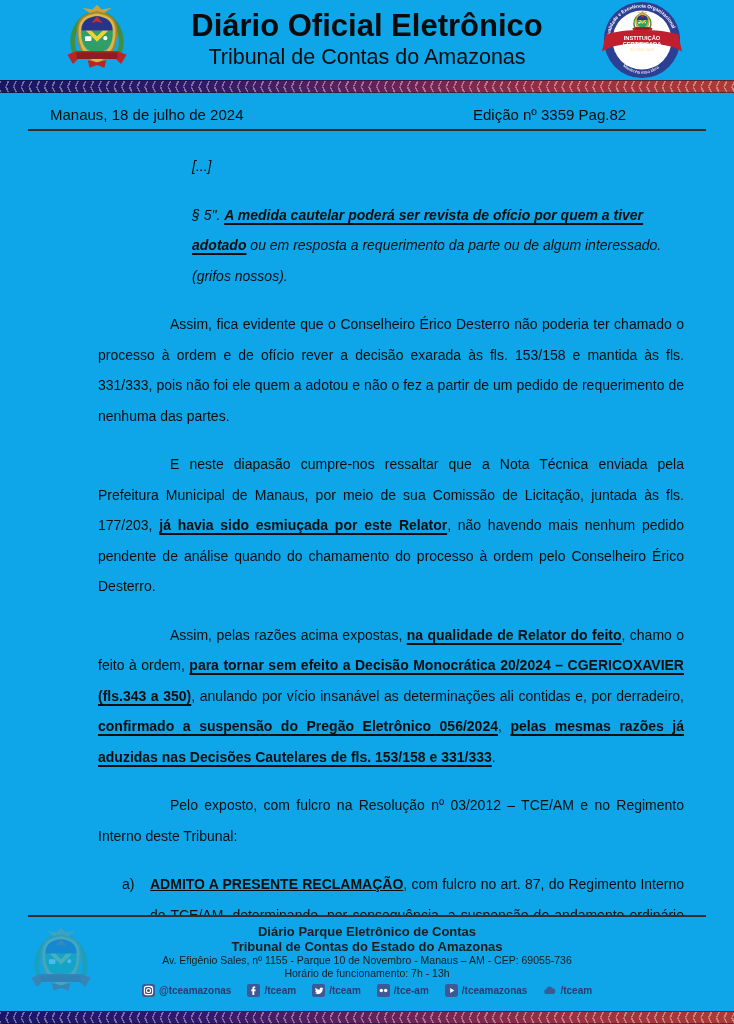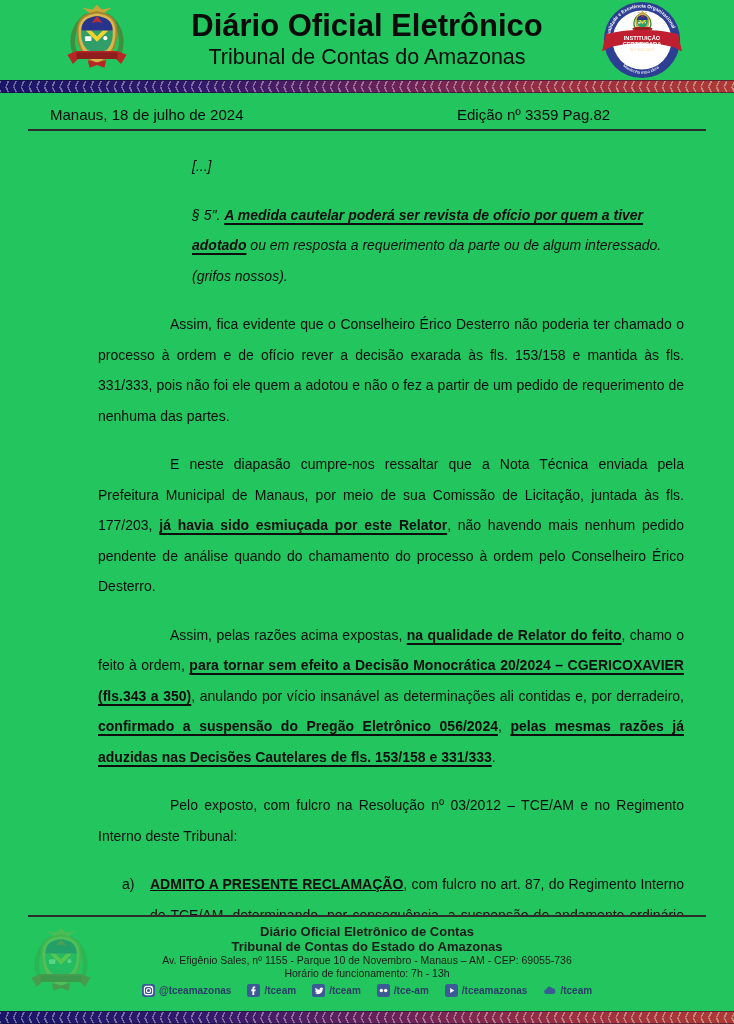--- a/index.html
+++ b/index.html
@@ -1,21 +1,21 @@
 <!DOCTYPE html>
 <html><head>
 <meta charset="utf-8">
 <style>
   * { margin:0; padding:0; box-sizing:border-box; }
   html,body { background:#fff; }
   body {
     width:734px; height:1024px; overflow:hidden; position:relative;
     font-family:"Liberation Sans","DejaVu Sans",sans-serif; color:#111;
   }
-  .page { width:734px; height:1024px; position:relative; background:#22c55e; }
+  .page { width:734px; height:1024px; position:relative; background:#0ea5e9; }
 
   
   .masthead { position:relative; height:80px; }
   .crest-lg { position:absolute; left:60px; top:3px; width:74px; height:74px; }
   .masthead-titles { text-align:center; padding-top:7px; }
   .masthead-title { font-size:31px; font-weight:bold; line-height:37px; letter-spacing:0; color:#0b0b0b; }
   .masthead-subtitle { font-size:21.5px; line-height:26px; color:#0b0b0b; }
   .seal { position:absolute; right:52px; top:0px; width:80px; height:80px; }
 
   
@@ -27,21 +27,21 @@
       repeating-linear-gradient(115deg, rgba(255,255,255,.38) 0 1.5px, transparent 1.5px 7px) top / 100% 50% no-repeat,
       repeating-linear-gradient(65deg, rgba(255,255,255,.38) 0 1.5px, transparent 1.5px 7px) bottom / 100% 50% no-repeat,
       linear-gradient(90deg,#181668 0%,#33196b 28%,#6d2257 55%,#9c3040 78%,#ad3a34 100%);
   }
   .strip-bottom { position:absolute; left:0; bottom:0; }
 
   
   .dateline { position:relative; height:36px; }
   .dateline span { position:absolute; top:13px; font-size:15px; color:#0b0b0b; }
   .date-left { left:50px; }
-  .edition-right { left:457px; }
+  .edition-right { left:473px; }
   .rule { border:none; border-top:2px solid #2d2d2d; margin:0 28px; }
 
   
   .doc-body {
     height:784px; overflow:hidden; padding:20px 50px 0 50px;
     font-size:14px; color:#0e0e0e;
   }
   .doc-body .para { line-height:30.5px; margin-bottom:18px; text-align:justify;margin-left:48px; }
   .para.indent { text-indent:72px; }
   .para.quote-block { margin-left:142px; font-style:italic; text-align:left; }
@@ -144,21 +144,21 @@
     </div>
 
   </main>
 
   <hr class="rule">
   <footer class="page-footer">
     <svg class="footer-watermark" viewBox="0 0 80 80">
       <use href="#crest"></use>
     </svg>
     <div class="footer-info">
-      <div class="footer-title">Diário Oficial Eletrônico de Contas</div>
+      <div class="footer-title">Diário Parque Eletrônico de Contas</div>
       <div class="footer-org">Tribunal de Contas do Estado do Amazonas</div>
       <div class="footer-line">Av. Efigênio Sales, nº 1155 - Parque 10 de Novembro - Manaus – AM - CEP: 69055-736</div>
       <div class="footer-line">Horário de funcionamento: 7h - 13h</div>
 
       <div class="social-row">
         <span class="social-item">
           <svg viewBox="0 0 12 12">
             <rect x="0" y="0" width="12" height="12" rx="2.5" fill="#3c5a96"></rect>
             <rect x="2.2" y="2.2" width="7.6" height="7.6" rx="2" fill="none" stroke="#ffffff" stroke-width="1"></rect>
             <circle cx="6" cy="6" r="1.9" fill="none" stroke="#ffffff" stroke-width="1"></circle>

